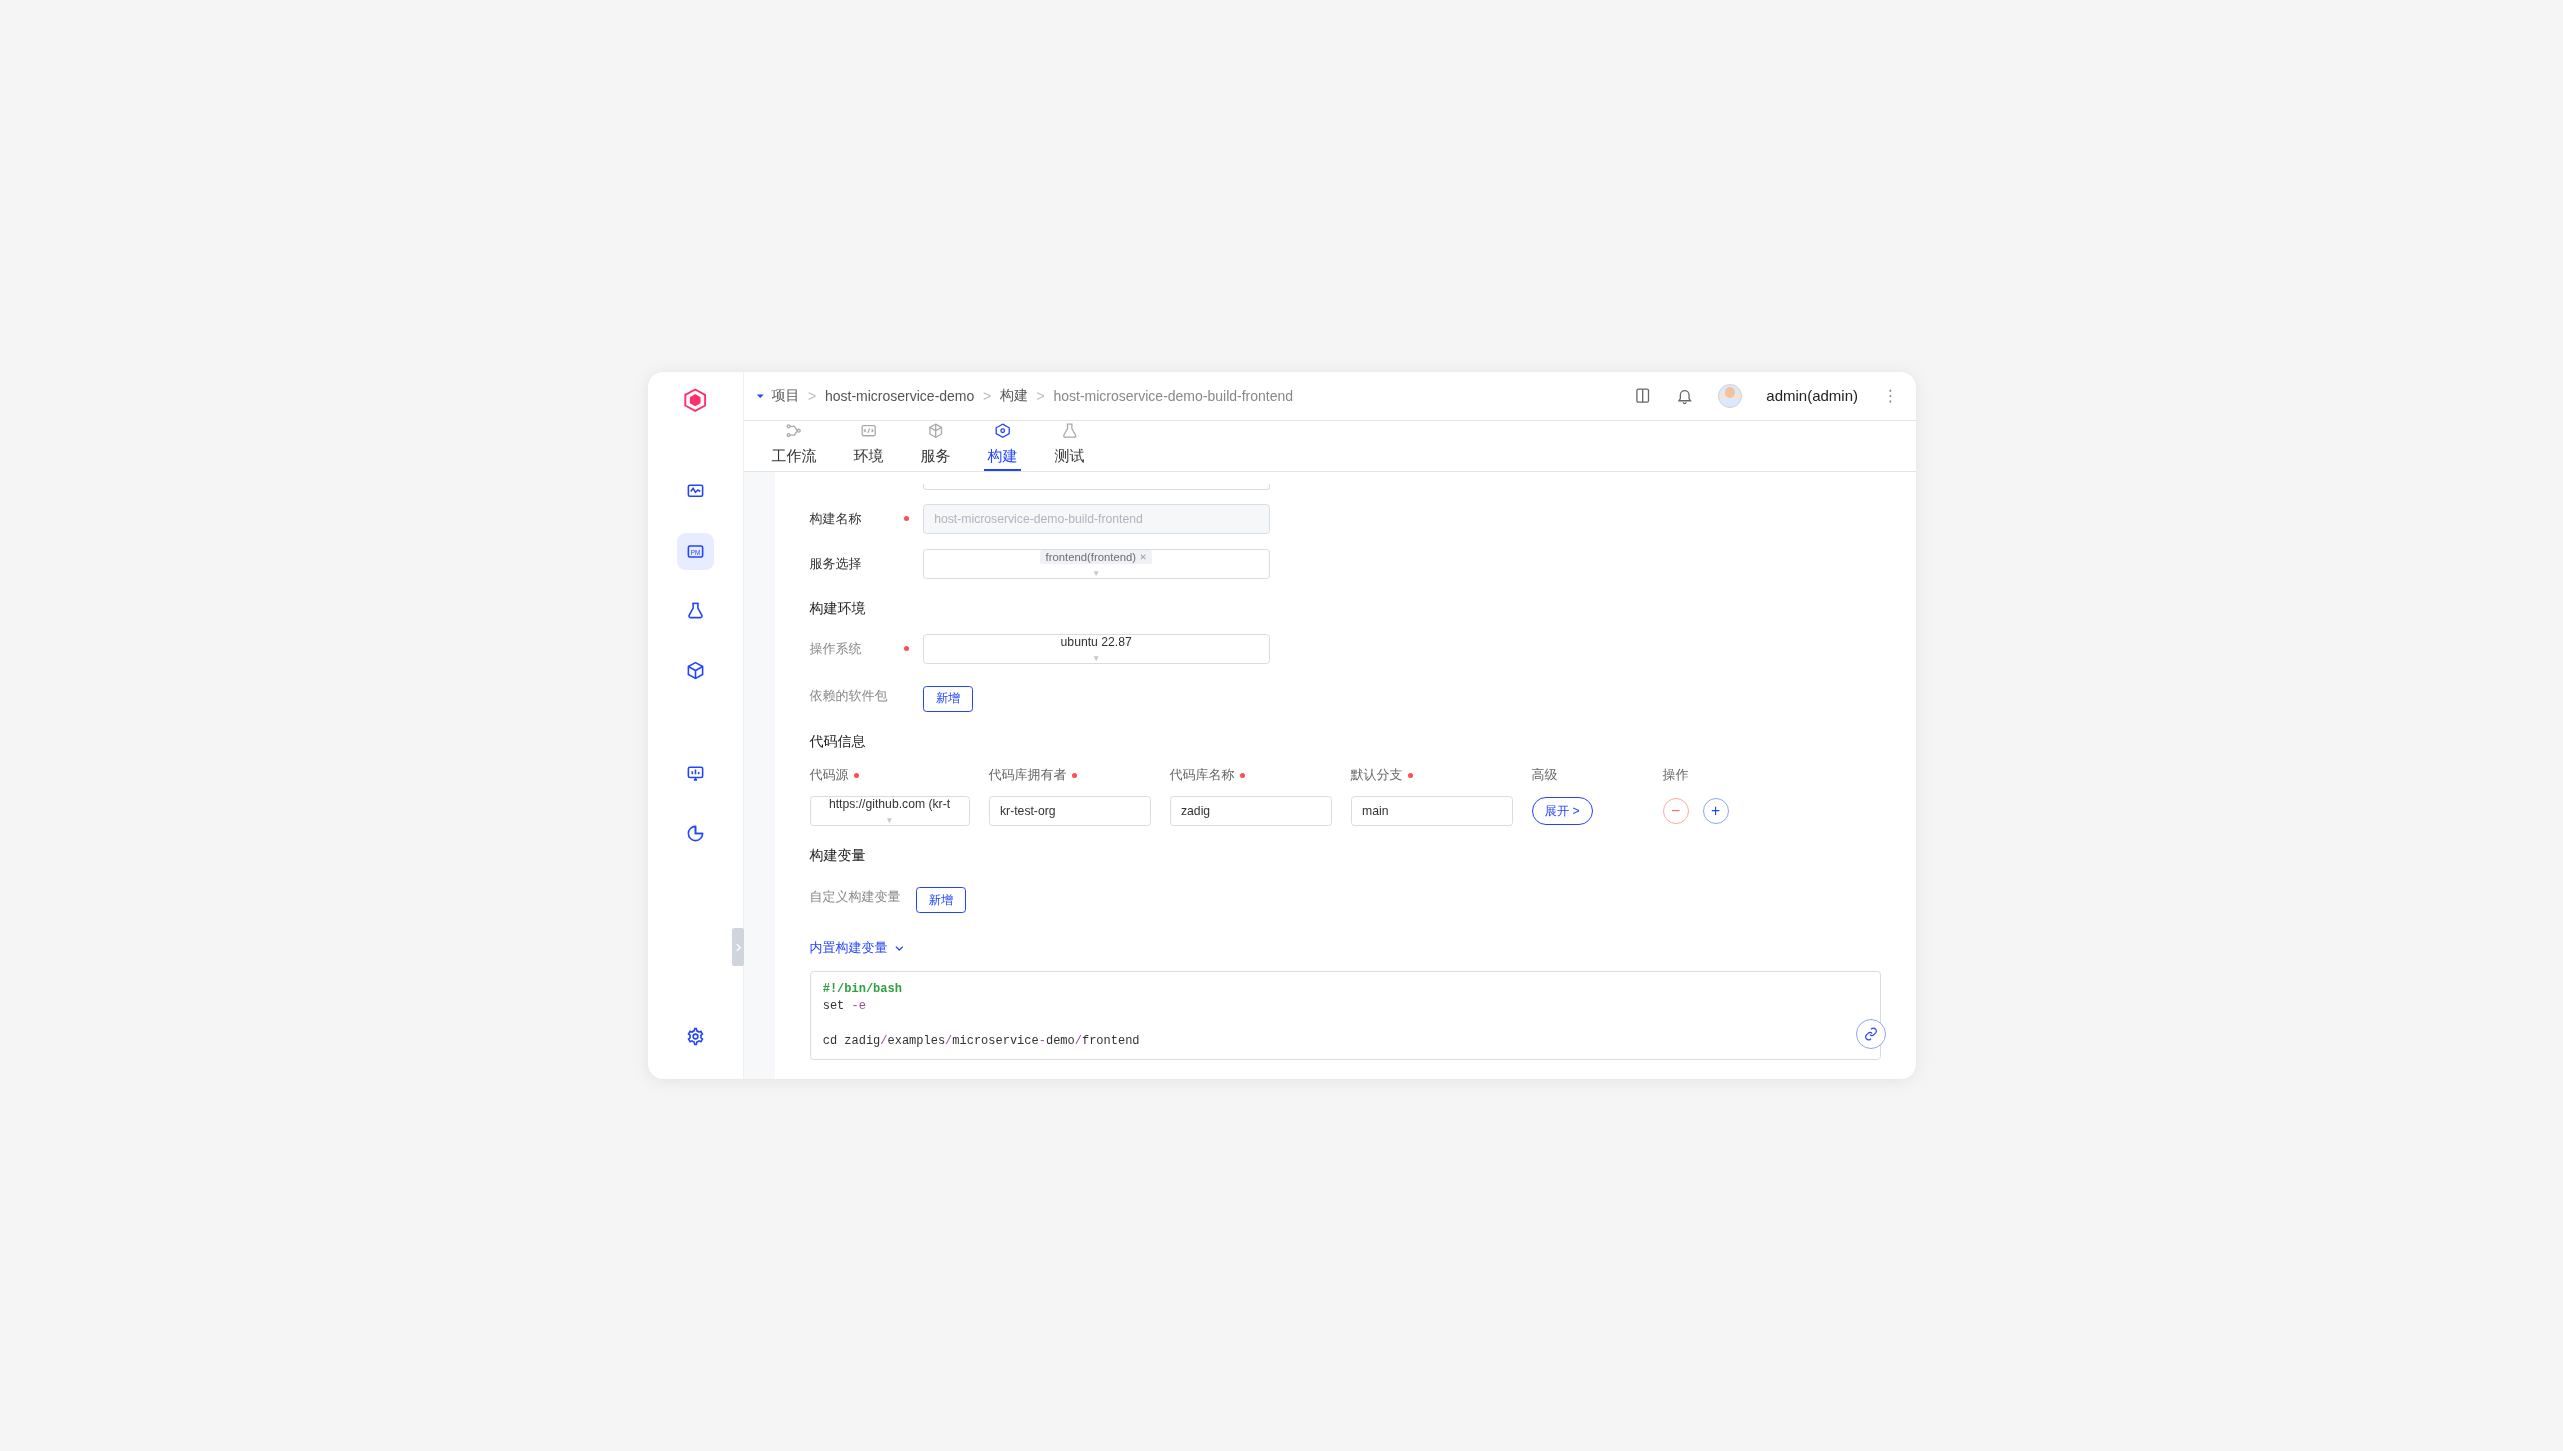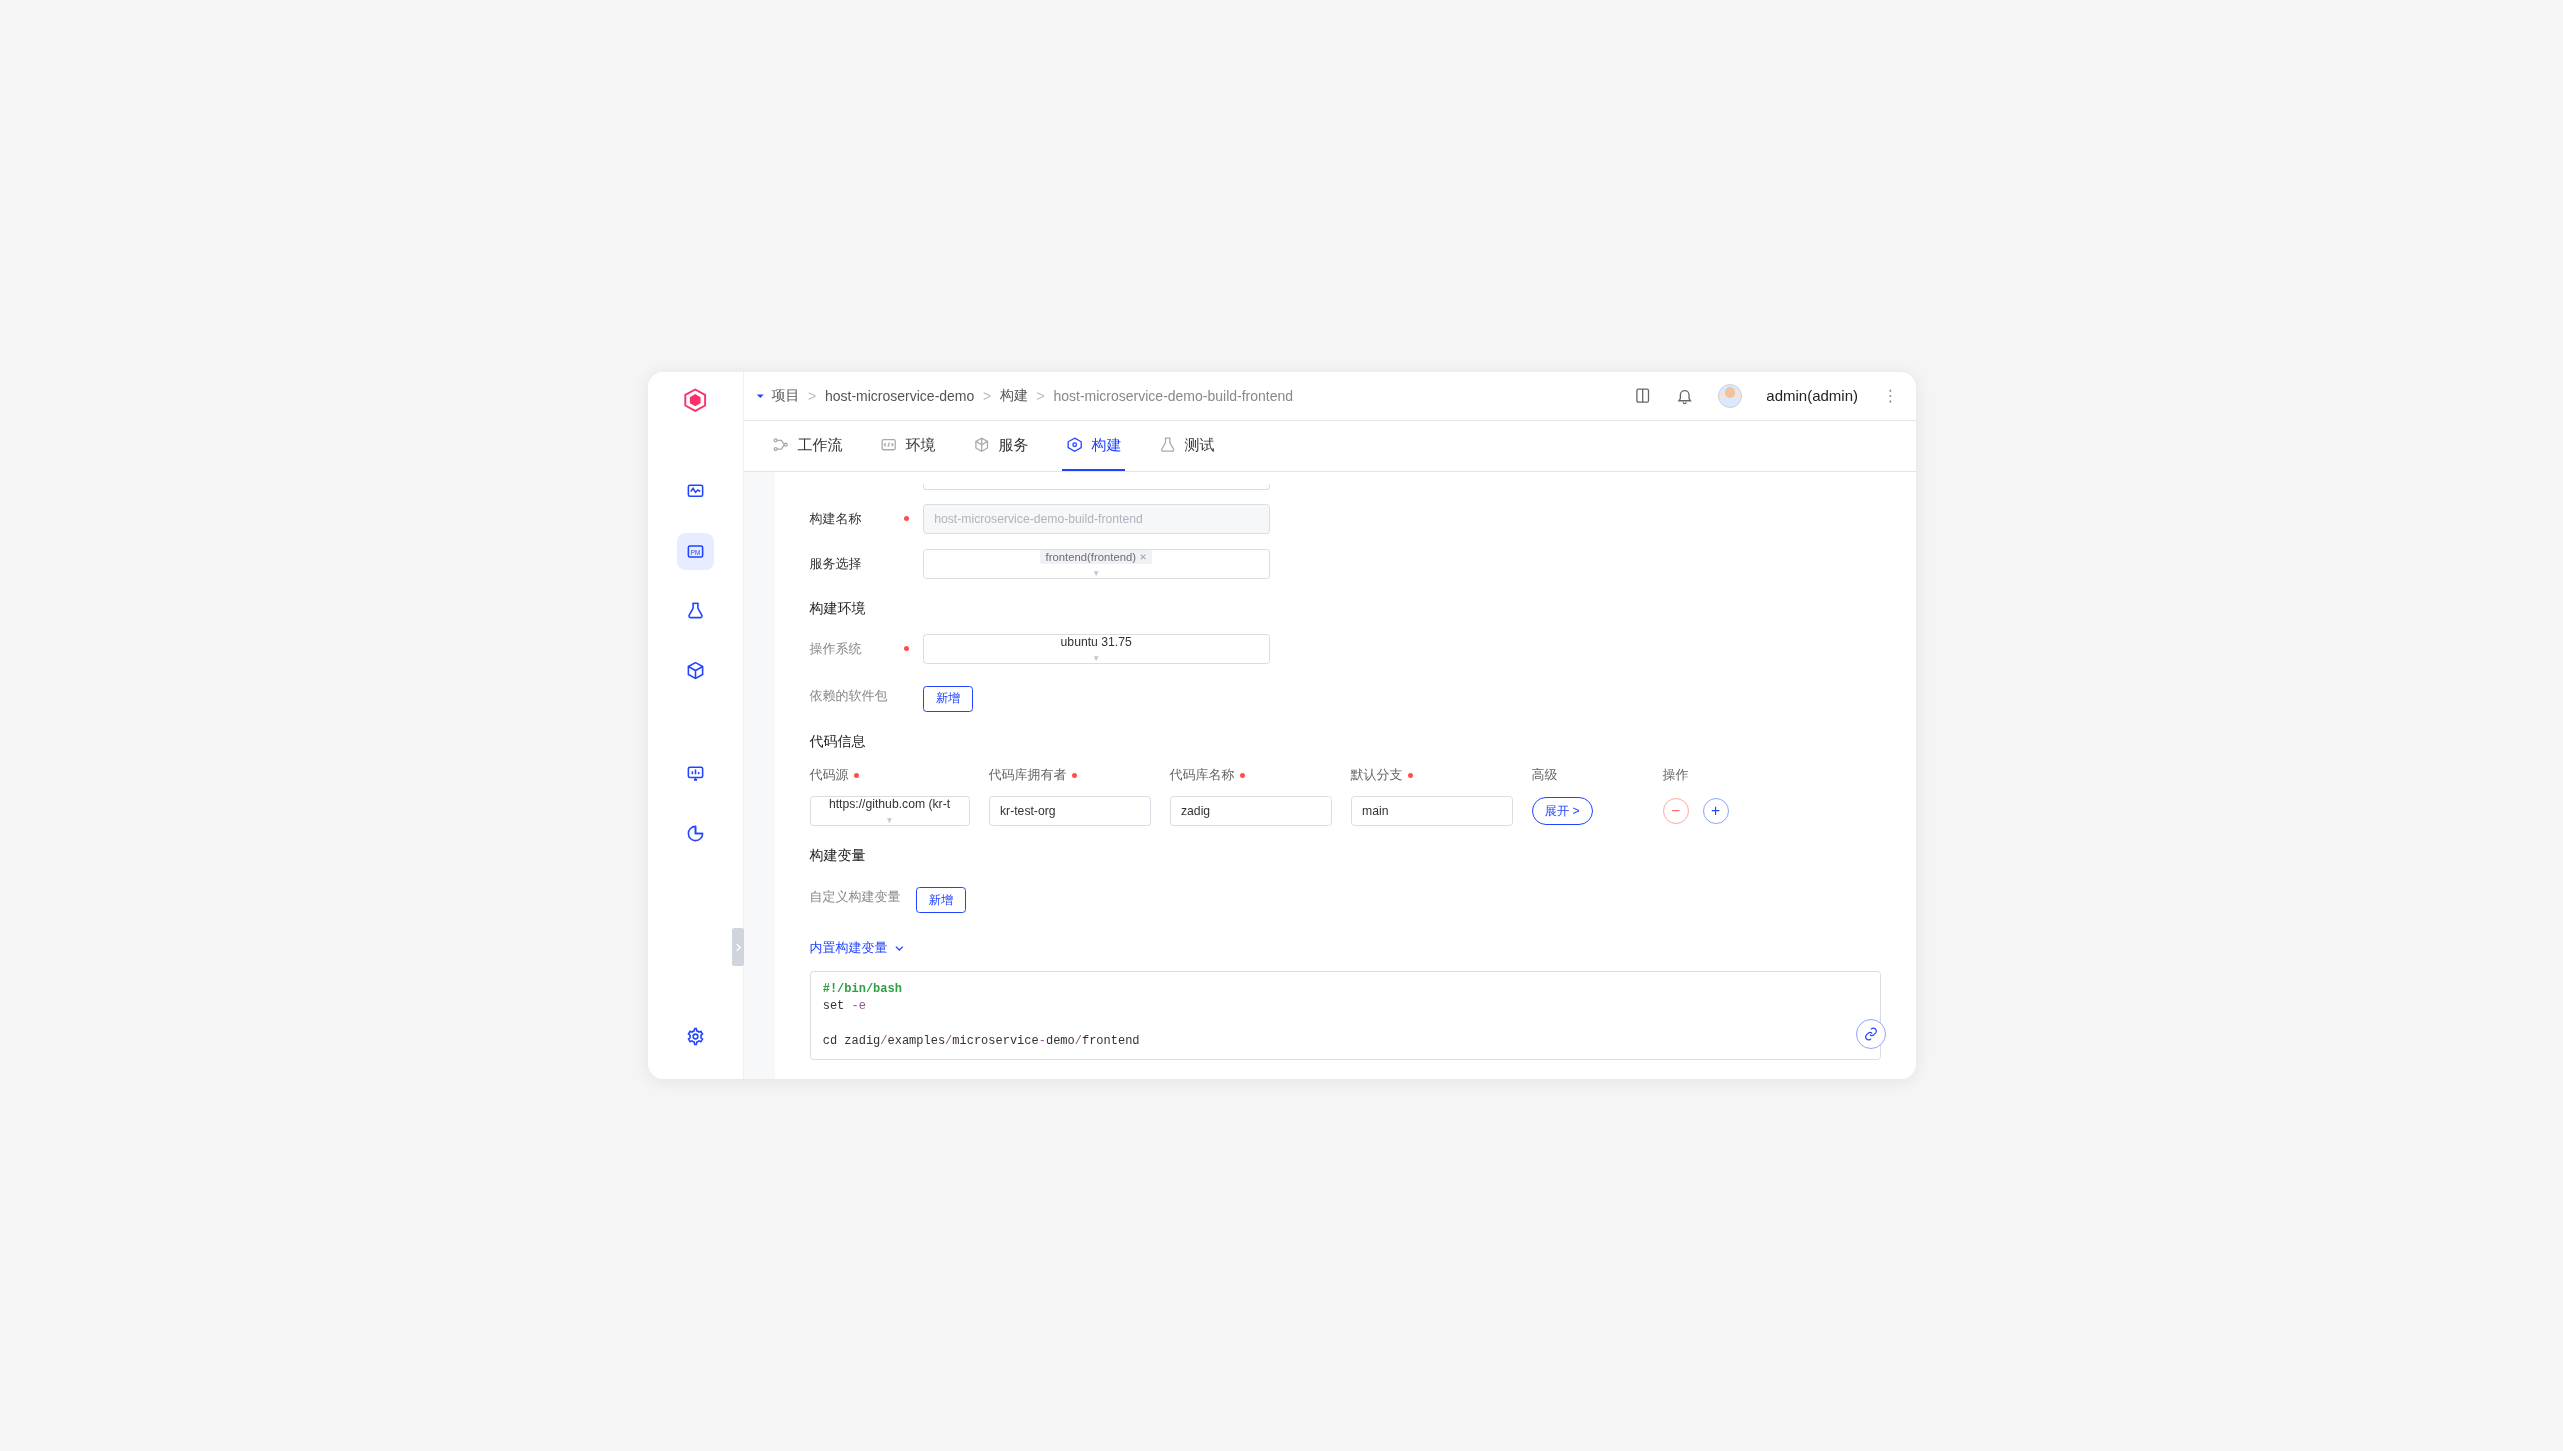--- a/index.html
+++ b/index.html
@@ -129,20 +129,21 @@
 }
 .subtab {
   display: flex;
   align-items: center;
   gap: 7px;
   font-size: 15px;
   color: #333;
   cursor: pointer;
   border-bottom: 2.6px solid transparent;
   padding: 0 3.5px;
+  flex-direction: column;
 }
 .subtab.active { color: #2244ff; border-bottom-color: #2244ff; }
 .subtab .st-icon { width: 19px; height: 19px; display: flex; align-items: center; justify-content: center; color: #aaa; }
 .subtab.active .st-icon { color: #2244ff; }
 
 
 .content {
   flex: 1;
   overflow-y: auto;
   background: #f7f8fa;
@@ -492,21 +493,21 @@
           </div>
         </div>
 
         
         <div class="section-title">构建环境</div>
 
         <div class="form-row">
           <span class="form-label muted">操作系统</span>
           <span class="req-dot"></span>
           <div class="select w400">
-            <span>ubuntu 31.75</span>
+            <span>ubuntu 22.87</span>
             <span class="chev">▾</span>
           </div>
         </div>
 
         <div class="form-row">
           <span class="form-label muted" style="width:94px">依赖的软件包</span>
           <span class="req-dot spacer"></span>
           <button class="btn-outline">新增</button>
         </div>
 

